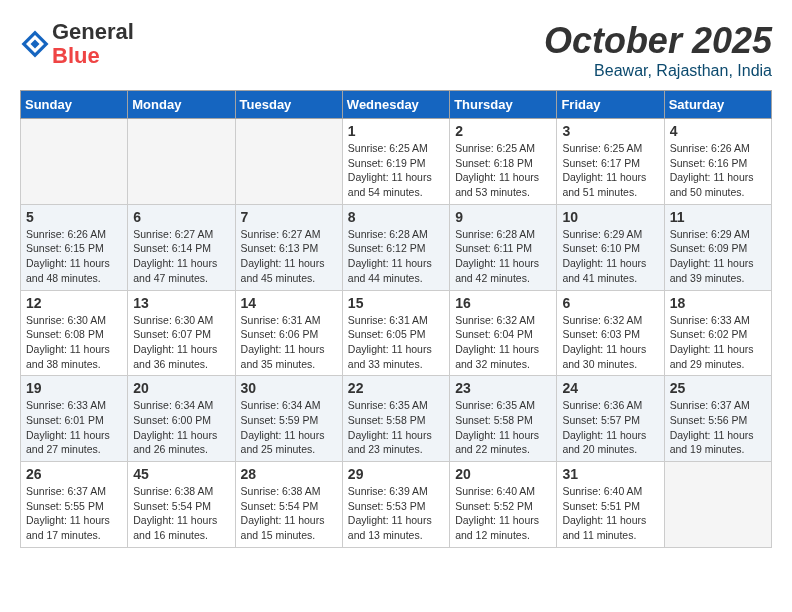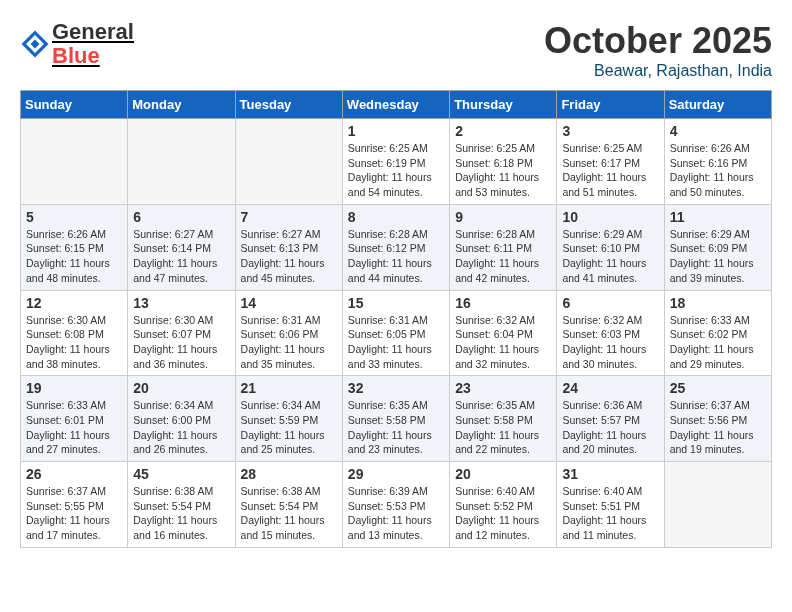--- a/index.html
+++ b/index.html
@@ -12,41 +12,41 @@
     }
     .header {
       display: flex;
       justify-content: space-between;
       align-items: flex-start;
       margin-bottom: 10px;
     }
     .logo {
       display: flex;
       align-items: center;
-      text-decoration: underline;
     }
     .logo-text {
       font-size: 22px;
       font-weight: bold;
       line-height: 1.1;
     }
     .logo-general { color: #333; }
     .logo-blue { color: #ef4444; }
     .logo-icon {
       width: 30px;
       height: 30px;
       margin-right: 2px;
     }
     .title-block {
       text-align: right;
     }
     .month-title {
       font-size: 36px;
       font-weight: bold;
       color: #333;
+      font-style: italic;
     }
     .location {
       font-size: 16px;
       color: #0c4a6e;
     }
     .calendar {
       width: 100%;
       border-collapse: collapse;
     }
     .calendar th {
@@ -262,28 +262,28 @@
 and 27 minutes.</div>
         </td>
         <td>
           <div class="day-num">20</div>
           <div class="day-info" style="white-space: pre-line;">Sunrise: 6:34 AM
 Sunset: 6:00 PM
 Daylight: 11 hours
 and 26 minutes.</div>
         </td>
         <td>
-          <div class="day-num">21</div>
+          <div class="day-num">30</div>
           <div class="day-info" style="white-space: pre-line;">Sunrise: 6:34 AM
 Sunset: 5:59 PM
 Daylight: 11 hours
 and 25 minutes.</div>
         </td>
         <td>
-          <div class="day-num">32</div>
+          <div class="day-num">22</div>
           <div class="day-info" style="white-space: pre-line;">Sunrise: 6:35 AM
 Sunset: 5:58 PM
 Daylight: 11 hours
 and 23 minutes.</div>
         </td>
         <td>
           <div class="day-num">23</div>
           <div class="day-info" style="white-space: pre-line;">Sunrise: 6:35 AM
 Sunset: 5:58 PM
 Daylight: 11 hours

